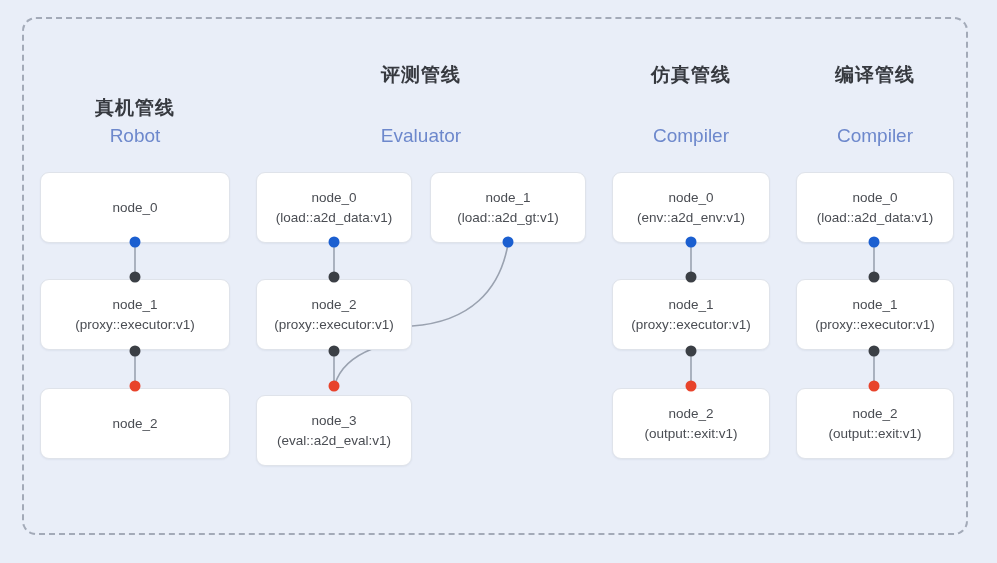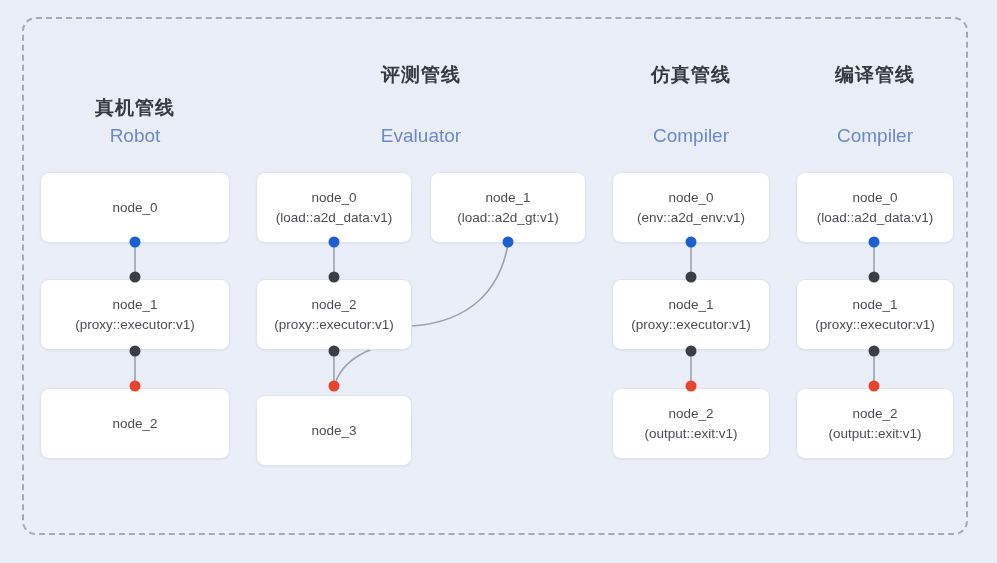--- a/index.html
+++ b/index.html
@@ -187,20 +187,21 @@
 
       <div class="node" style="left:256px; top:279px; width:156px; height:71px;">
         <div class="node-id">node_2</div>
         <div class="node-type">(proxy::executor:v1)</div>
       </div>
       <div class="port port-mid" style="left:334px; top:277px;"></div>
       <div class="port port-mid" style="left:334px; top:351px;"></div>
 
       <div class="node" style="left:256px; top:388px; width:156px; height:71px;margin-top:7px;">
         <div class="node-id">node_3</div>
+        <div class="node-type">(eval::a2d_eval:v1)</div>
       </div>
       <div class="port port-out" style="left:334px; top:386px;"></div>
     </div>
 
     <div class="column">
       <div class="col-title" style="left:612px; top:62px; width:158px;">仿真管线</div>
       <div class="col-subtitle" style="left:612px; top:125px; width:158px;">Compiler</div>
 
       <div class="node" style="left:612px; top:172px; width:158px; height:71px;">
         <div class="node-id">node_0</div>

